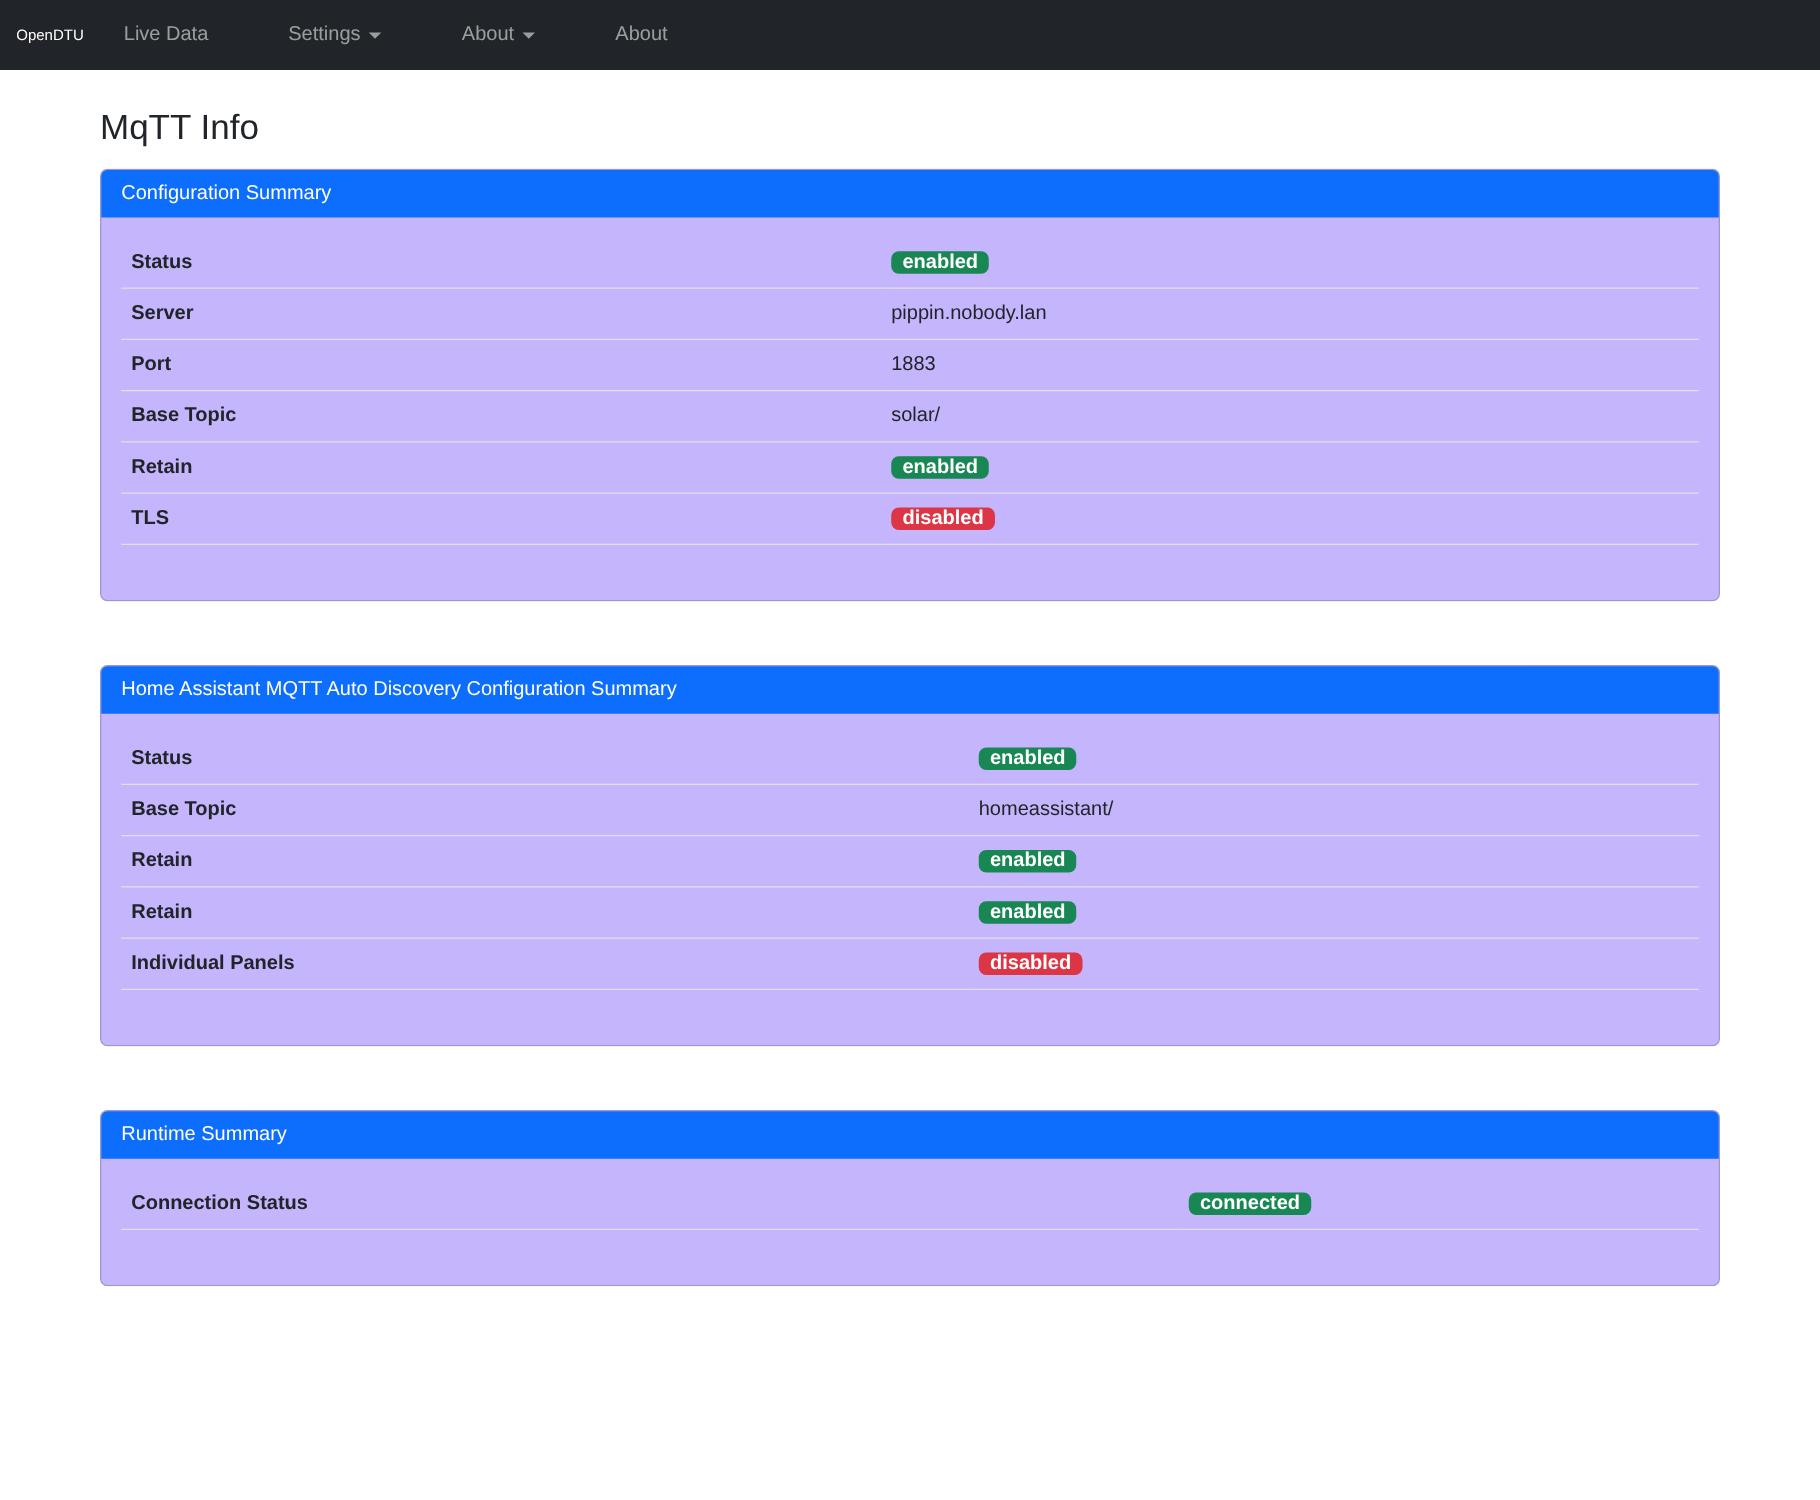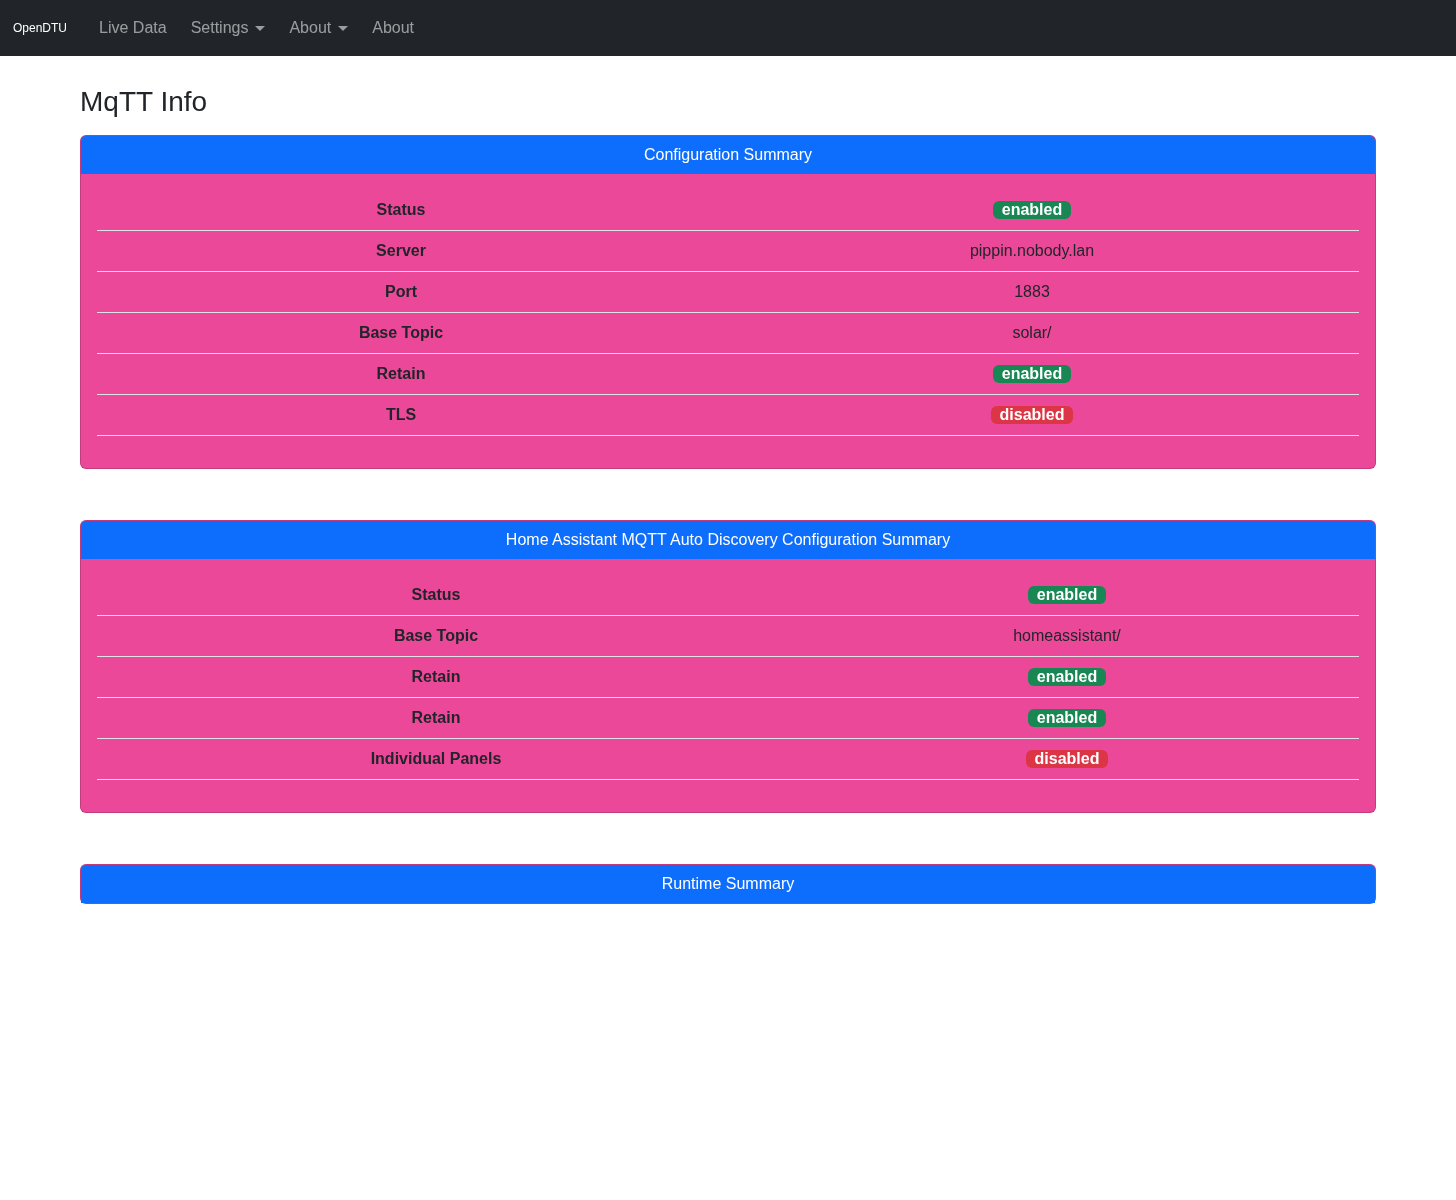--- a/index.html
+++ b/index.html
@@ -25,20 +25,21 @@
     text-decoration: none;
     margin-right: 24px;
     cursor: pointer;
   }
   .navbar-nav {
     display: flex;
     align-items: flex-end;
     list-style: none;
     margin: 0;
     padding: 0;
+    gap: 40px;
   }
   .nav-link {
     color: rgba(255,255,255,0.55);
     text-decoration: none;
     font-size: 16px;
     padding: 8px;
     margin-right: 8px;
     cursor: pointer;
     display: inline-flex;
     align-items: center;
@@ -61,38 +62,37 @@
   h1.page-title {
     font-size: 28px;
     line-height: 48px;
     font-weight: 500;
     margin: 22px 0 9px 0;
   }
   
   .card {
     border: 1px solid rgba(0,0,0,0.175);
     border-radius: 6px;
-    background: #ec4899;
-    text-align: center;
+    background: #c4b5fd;
   }
   .card + .card { margin-top: 51px; }
   .card-header {
     background: #0d6efd;
     color: #ffffff;
     padding: 7px 16px;
     font-size: 16px;
     line-height: 24px;
     border-radius: 5px 5px 0 0;
   }
   .card-body { padding: 16px; }
   
   table.info-table {
     width: 100%;
     border-collapse: collapse;
-    margin-bottom: 16px;
+    margin-bottom: 28px;
   }
   table.info-table td {
     padding: 8px;
     font-size: 16px;
     line-height: 24px;
     vertical-align: middle;
     border-bottom: 1px solid #dee2e6;
   }
   td.lbl { font-weight: 700; }
   td.nb { border-bottom: none; }
@@ -220,14 +220,26 @@
               <span class="badge danger">disabled</span>
             </td>
           </tr>
         </tbody>
       </table>
     </div>
   </section>
 
   <section class="card">
     <div class="card-header">Runtime Summary</div>
+    <div class="card-body">
+      <table class="info-table t3">
+        <tbody>
+          <tr>
+            <td class="lbl">Connection Status</td>
+            <td class="nb">
+              <span class="badge success">connected</span>
+            </td>
+          </tr>
+        </tbody>
+      </table>
+    </div>
   </section>
 </main>
 
 </body></html>

